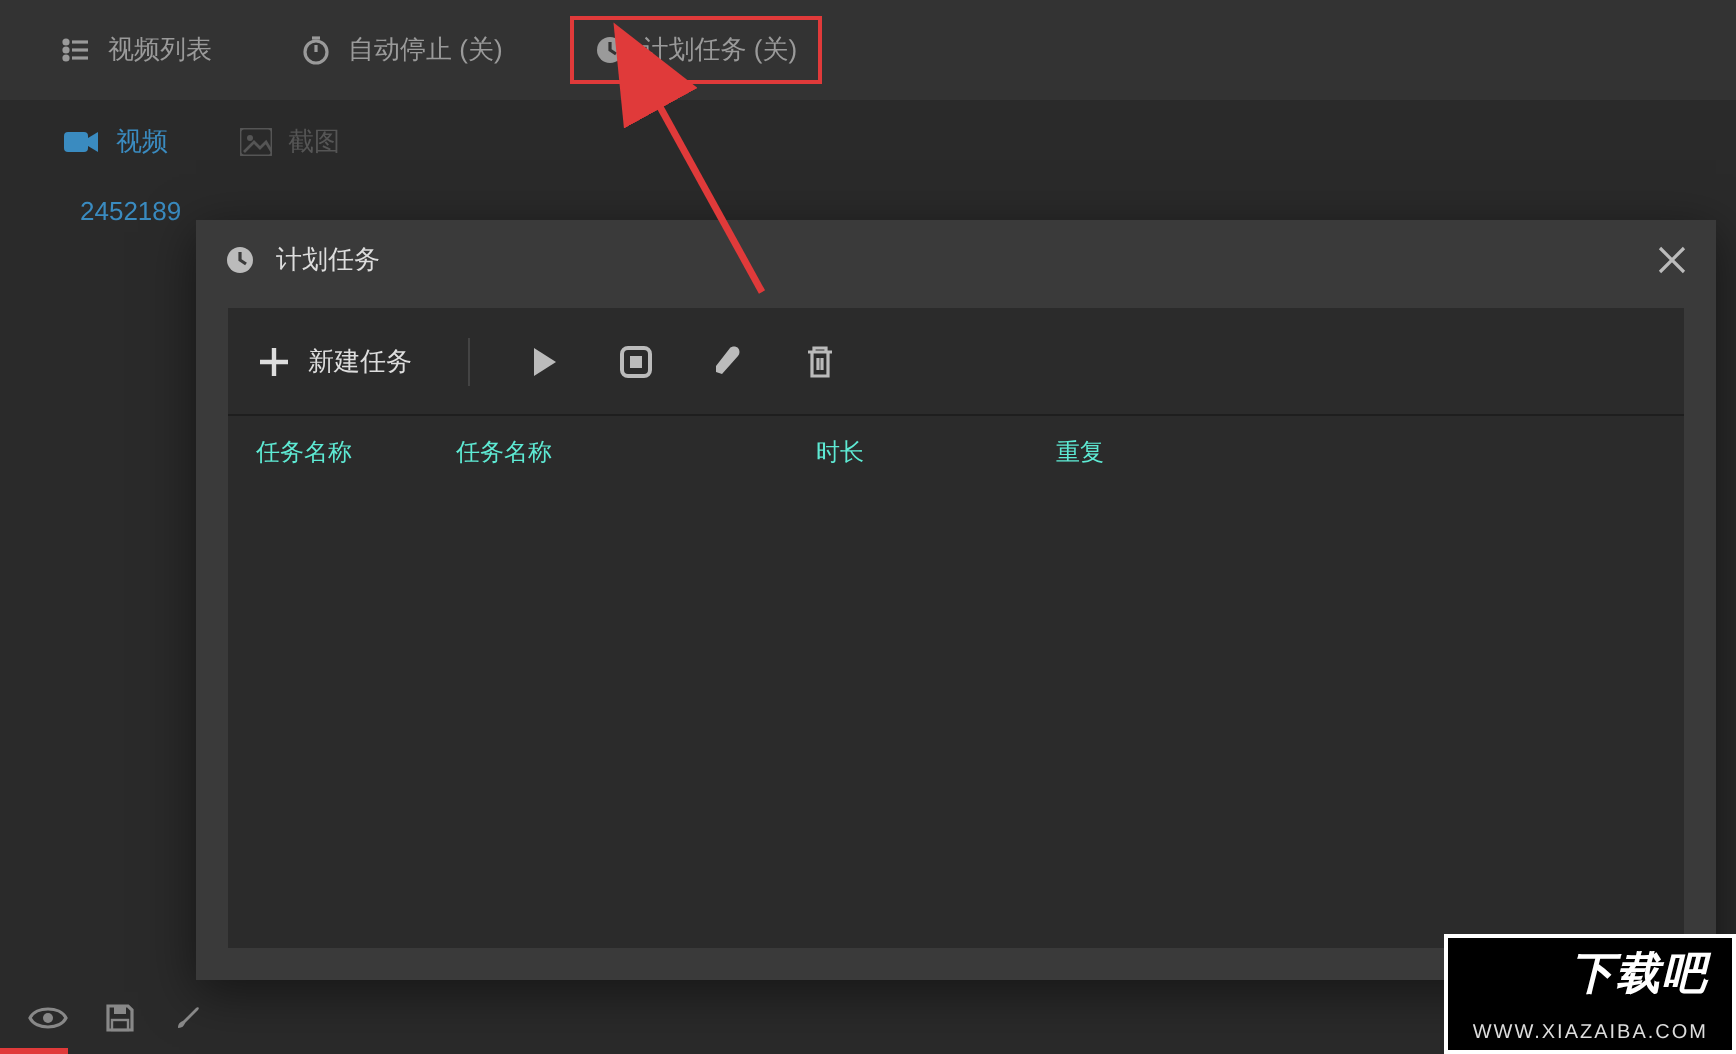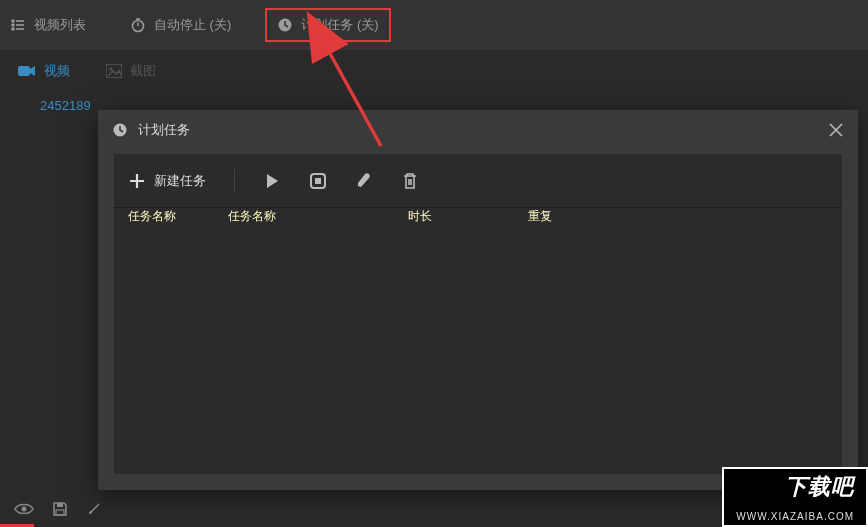--- a/index.html
+++ b/index.html
@@ -6,32 +6,32 @@
   body {
     width: 868px; height: 527px;
     background: #2a2a2a;
     font-family: "Microsoft YaHei", Arial, sans-serif;
     font-size: 13px; color: #888;
     position: relative; overflow: hidden;
   }
   .topbar {
     height: 50px; background: #333;
     display: flex; align-items: center;
-    padding: 0 0; gap: 24px;
+    padding: 0 20px; gap: 24px;
   }
   .top-item {
     display: flex; align-items: center; gap: 8px;
     color: #9a9a9a; padding: 6px 10px;
   }
   .top-item.highlighted {
     border: 2px solid #e03a3a;
   }
   .secondbar {
     height: 42px; display: flex; align-items: center;
-    padding: 0 10px; gap: 20px;
+    padding: 0 24px; gap: 20px;
   }
   .sec-item {
     display: flex; align-items: center; gap: 8px;
     color: #3a8bc0; padding: 4px 8px;
   }
   .sec-item.dim { color: #555; }
   .filelist { padding: 6px 4px 6px 40px; color: #3a8bc0; }
   .bottombar {
     position: absolute; left: 0; bottom: 0;
     height: 36px; width: 100%;
@@ -63,22 +63,22 @@
     display: flex; flex-direction: column;
   }
   .dlg-toolbar {
     height: 54px; display: flex; align-items: center;
     padding: 0 14px; gap: 28px; color: #ccc;
     border-bottom: 1px solid #1e1e1e;
   }
   .new-task { display: flex; align-items: center; gap: 8px; color: #ddd; }
   .tool-icon { color: #bbb; }
   .tbl-head {
-    height: 36px; display: flex; 
-    color: #fef9c3; font-size: 12px;
+    height: 36px; display: flex; align-items: center;
+    color: #5eead4; font-size: 12px;
     padding: 0 14px;
   }
   .col-name   { width: 100px; }
   .col-start  { width: 180px; }
   .col-dur    { width: 120px; }
   .col-repeat { width: 120px; }
   .col-status { flex: 1; }
   .tbl-body { flex: 1; }
   
   .arrow-svg {

